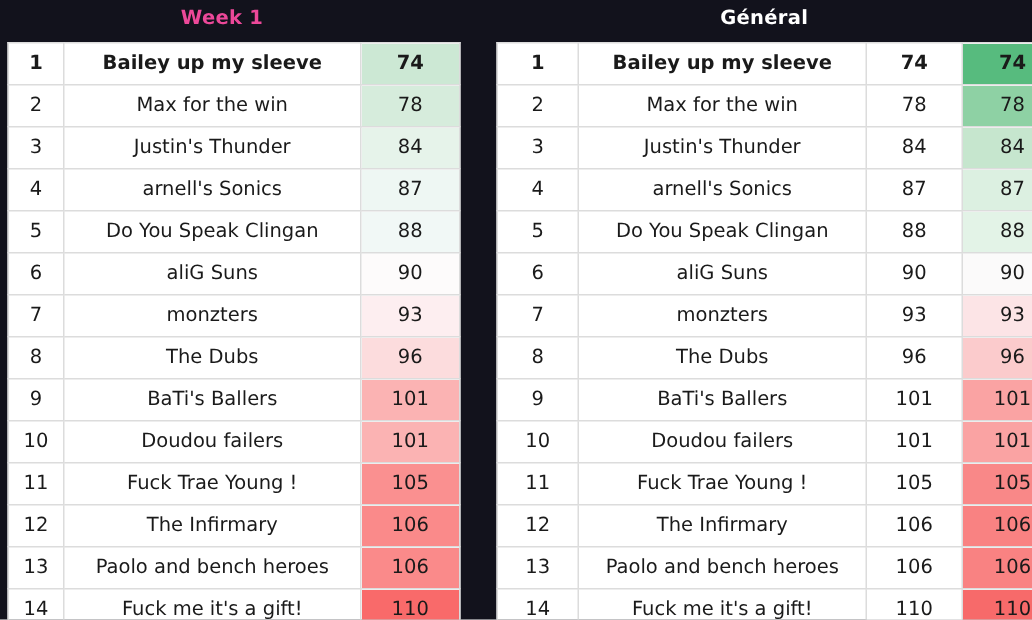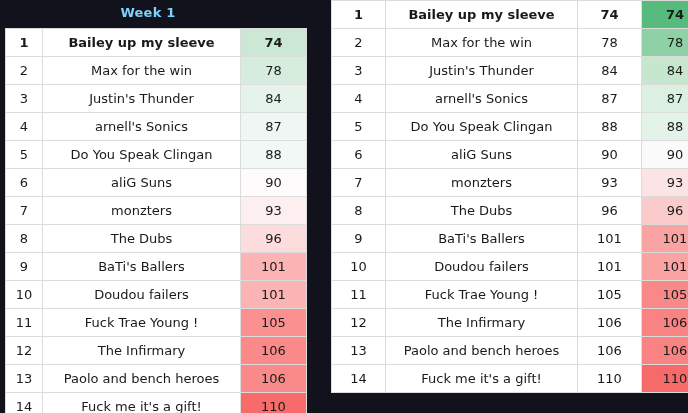--- a/index.html
+++ b/index.html
@@ -68,21 +68,21 @@
   .panel-right td.c-name   { width: 187px; }
   .panel-right td.c-score  { width: 59px; }
   .panel-right td.c-score2 { width: 62px; }
 </style>
 </head>
 <body style="background: rgb(18, 18, 28);">
 
 <div class="board">
 
   <div class="panel panel-left">
-    <div class="panel-title" style="color: #7dd3fc;">Week 1</div>
+    <div class="panel-title" style="color: #ec4899;">Week 1</div>
     <table class="rank-table">
       <tbody>
           <tr class="row-top">
             <td class="c-rank">1</td>
             <td class="c-name">Bailey up my sleeve</td>
             <td class="c-score" style="background: rgb(204, 232, 212);">74</td>
           </tr>
           <tr>
             <td class="c-rank">2</td>
             <td class="c-name">Max for the win</td>
@@ -146,20 +146,21 @@
           <tr>
             <td class="c-rank">14</td>
             <td class="c-name">Fuck me it's a gift!</td>
             <td class="c-score" style="background: rgb(249, 106, 106);">110</td>
           </tr>
         </tbody>
     </table>
   </div>
 
   <div class="panel panel-right">
+    <div class="panel-title" style="color: rgb(255, 255, 255);">Général</div>
     <table class="rank-table">
       <tbody>
           <tr class="row-top">
             <td class="c-rank">1</td>
             <td class="c-name">Bailey up my sleeve</td>
             <td class="c-score" style="background: rgb(255, 255, 255);">74</td>
             <td class="c-score2" style="background: rgb(87, 187, 126);">74</td>
           </tr>
           <tr>
             <td class="c-rank">2</td>

